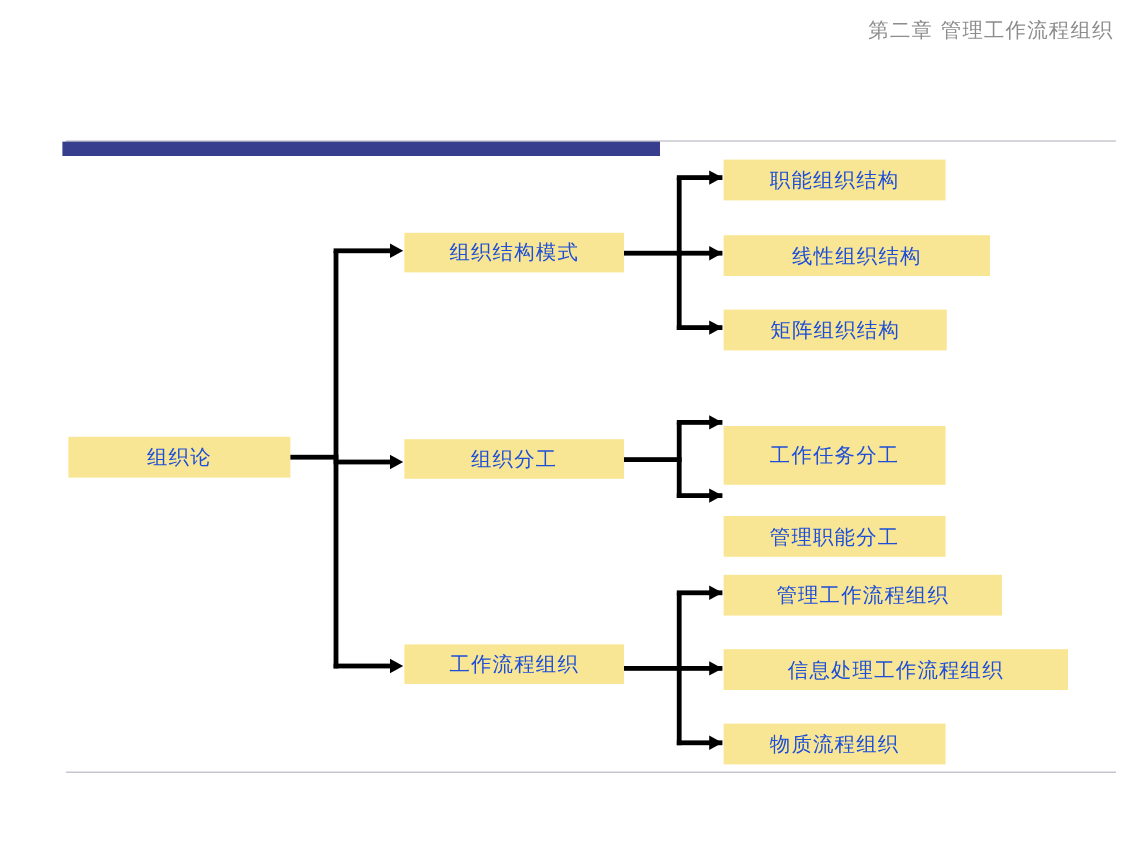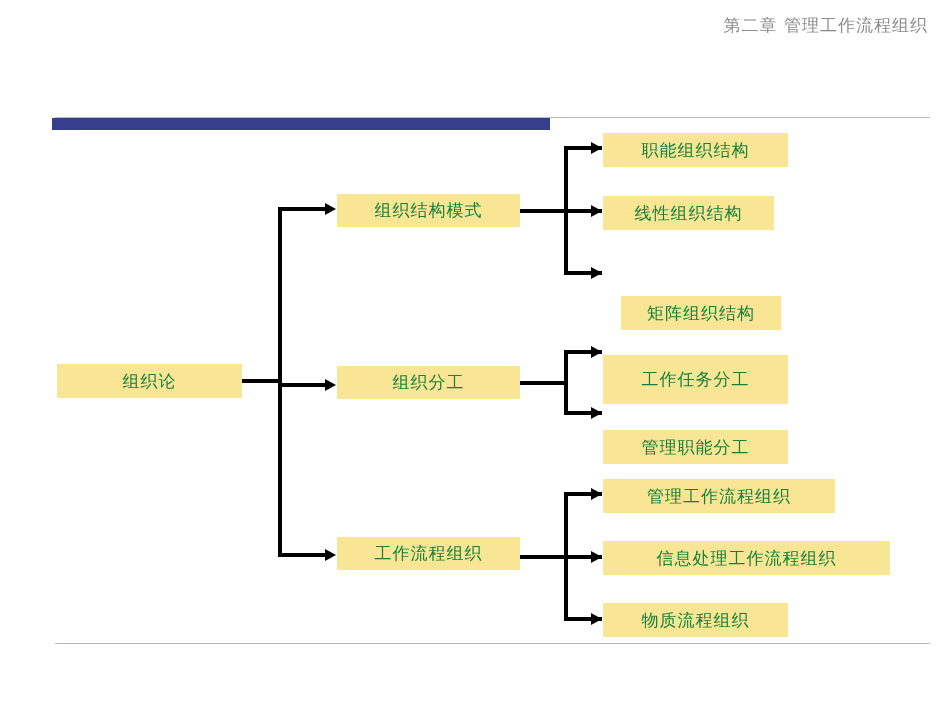--- a/index.html
+++ b/index.html
@@ -63,21 +63,21 @@
     top: 643px;
     width: 875px;
     height: 1px;
     background: #b9b9c4;
   }
 
   
   .node {
     position: absolute;
     background: #f9e694;
-    color: #15803d;
+    color: #1d4ed8;
     display: flex;
     align-items: center;
     justify-content: center;
     font-family: Liberation Mono, monospace;
     font-size: 17px;
     letter-spacing: 1px;
     white-space: nowrap;
     box-sizing: border-box;
   }
   .node.lvl1 { font-size: 17px; }
@@ -144,23 +144,23 @@
   <div class="arrow-head" style="left:591px; top:142px;"></div>
 
   <div class="hline" style="left:564px; top:209px; width:38px;"></div>
   <div class="arrow-head" style="left:591px; top:205px;"></div>
 
   <div class="hline" style="left:564px; top:271px; width:38px;"></div>
   <div class="arrow-head" style="left:591px; top:267px;"></div>
 
   <div class="node lvl3" style="left:603px; top:133px; width:185px; height:34px;">职能组织结构</div>
 
-  <div class="node lvl3" style="left:603px; top:196px; width:171px; height:34px;">线性组织结构</div>
+  <div class="node lvl3" style="left:603px; top:196px; width:222px; height:34px;">线性组织结构</div>
 
-  <div class="node lvl3" style="left:621px; top:258px; width:160px; height:34px;margin-top:38px;">矩阵组织结构</div>
+  <div class="node lvl3" style="left:603px; top:258px; width:186px; height:34px;">矩阵组织结构</div>
 
   <div class="hline" style="left:520px; top:381px; width:48px;"></div>
   <div class="vline" style="left:564px; top:352px; height:63px;"></div>
 
   <div class="hline" style="left:564px; top:350px; width:38px;"></div>
   <div class="arrow-head" style="left:591px; top:346px;"></div>
 
   <div class="hline" style="left:564px; top:411px; width:38px;"></div>
   <div class="arrow-head" style="left:591px; top:407px;"></div>
 

